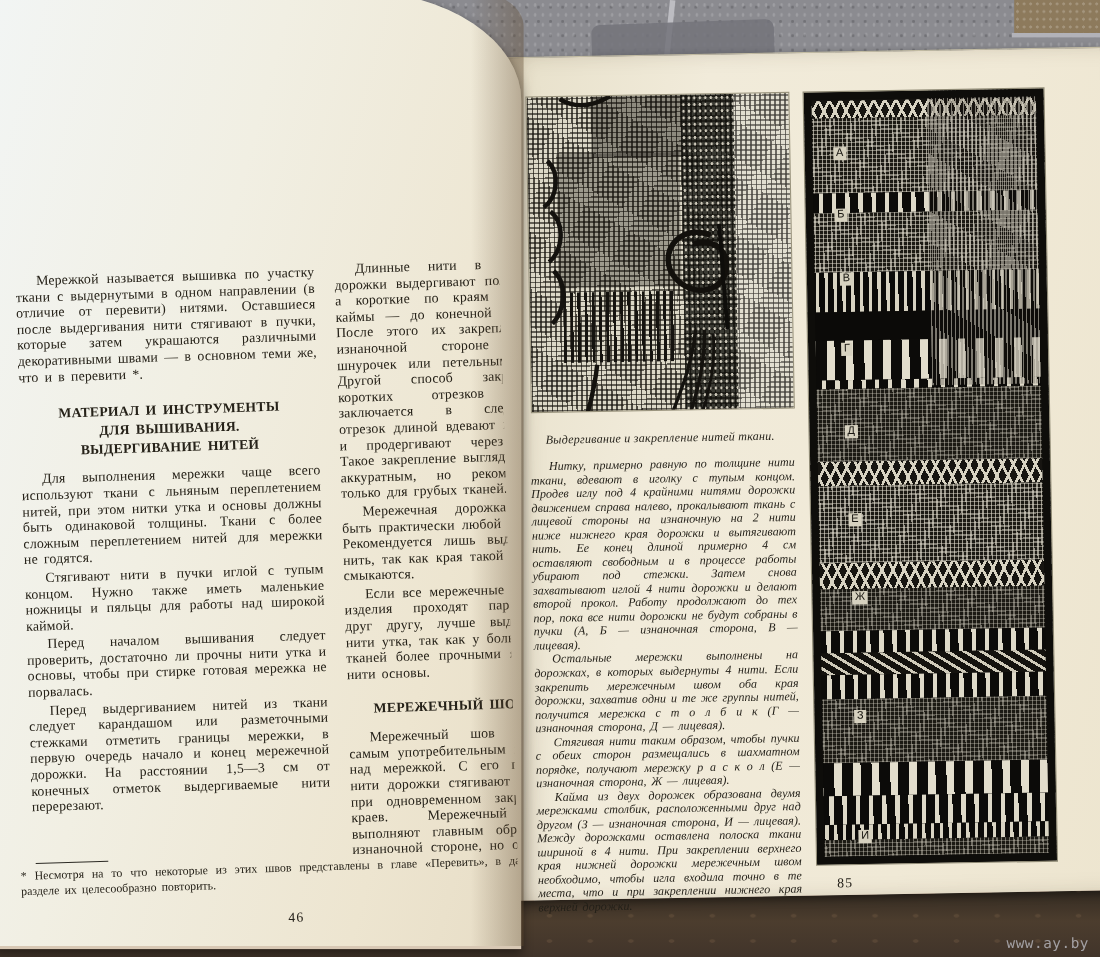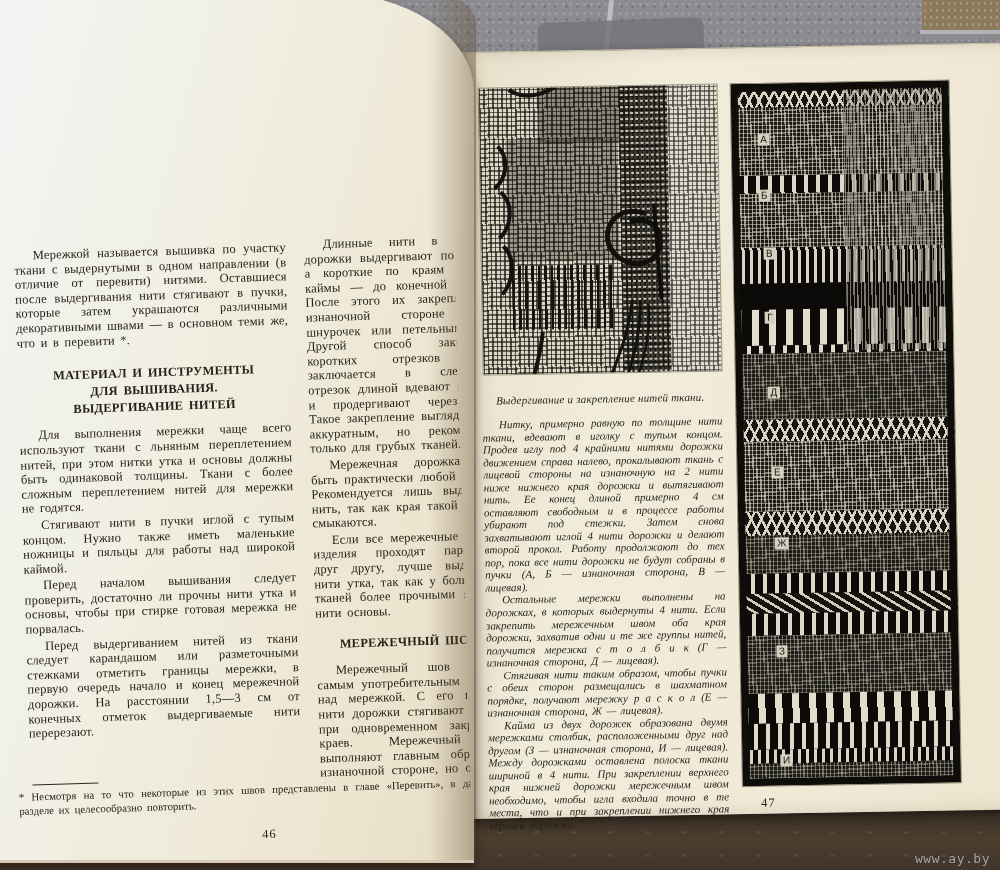--- a/index.html
+++ b/index.html
@@ -191,21 +191,21 @@
 
     <p class="caption">Выдергивание и закрепление нитей ткани.</p>
 
     <div class="rp-text">
       <p>Нитку, примерно равную по толщине нити ткани, вдевают в иголку с тупым концом. Продев иглу под 4 крайними нитями дорожки движением справа налево, прокалывают ткань с лицевой стороны на изнаночную на 2 нити ниже нижнего края дорожки и вытягивают нить. Ее конец длиной примерно 4 см оставляют свободным и в процессе работы убирают под стежки. Затем снова захватывают иглой 4 нити дорожки и делают второй прокол. Работу продолжают до тех пор, пока все нити дорожки не будут собраны в пучки (А, Б — изнаночная сторона, В — лицевая).</p>
       <p>Остальные мережки выполнены на дорожках, в которых выдернуты 4 нити. Если закрепить мережечным швом оба края дорожки, захватив одни и те же группы нитей, получится мережка с т о л б и к (Г — изнаночная сторона, Д — лицевая).</p>
       <p>Стягивая нити таким образом, чтобы пучки с обеих сторон размещались в шахматном порядке, получают мережку р а с к о л (Е — изнаночная сторона, Ж — лицевая).</p>
       <p>Кайма из двух дорожек образована двумя мережками столбик, расположенными друг над другом (З — изнаночная сторона, И — лицевая). Между дорожками оставлена полоска ткани шириной в 4 нити. При закреплении верхнего края нижней дорожки мережечным швом необходимо, чтобы игла входила точно в те места, что и при закреплении нижнего края верхней дорожки.</p>
     </div>
 
-    <div class="page-num pn-right">47</div>
+    <div class="page-num pn-right">85</div>
   </div>
 
   <div class="left-page">
     <div class="lp-inner">
 
       <div class="col col1">
         <p>Мережкой называется вышивка по участку ткани с выдернутыми в одном направлении (в отличие от перевити) нитями. Оставшиеся после выдергивания нити стягивают в пучки, которые затем украшаются различными декоративными швами — в основном теми же, что и в перевити *.</p>
         <h3 class="section-heading">МАТЕРИАЛ И ИНСТРУМЕНТЫ
 ДЛЯ ВЫШИВАНИЯ.
 ВЫДЕРГИВАНИЕ НИТЕЙ</h3>

